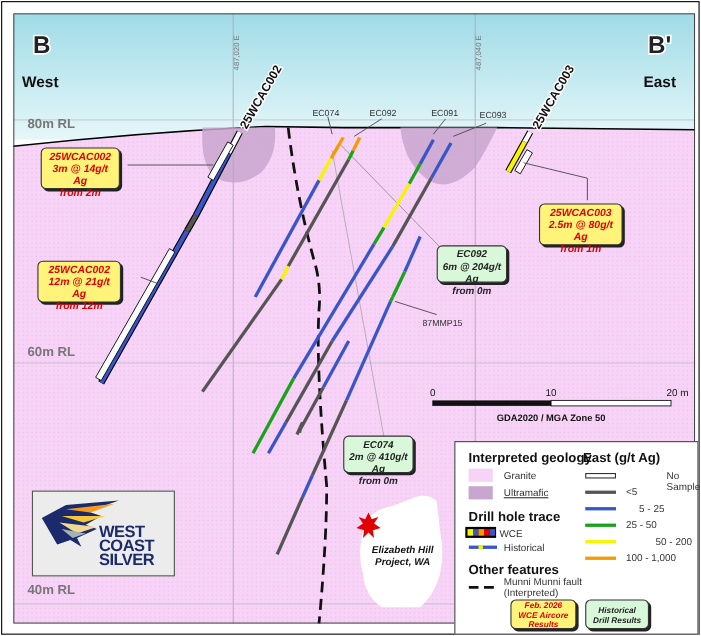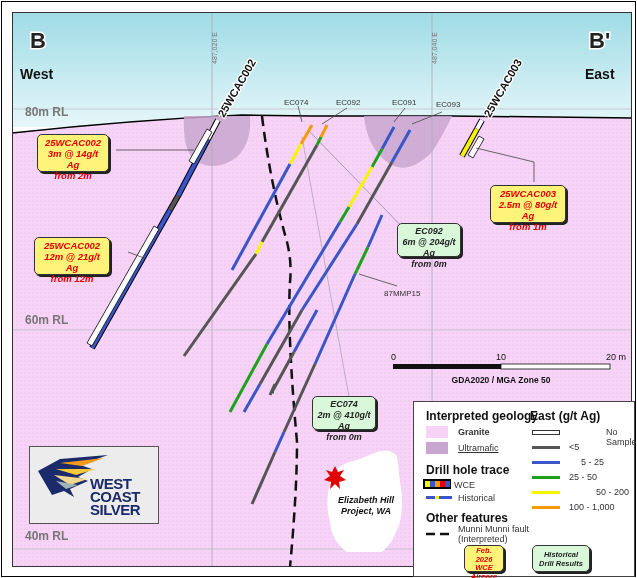--- a/index.html
+++ b/index.html
@@ -207,21 +207,21 @@
         <div>WEST</div>
         <div>COAST</div>
         <div>SILVER</div>
       </div>
     </div>
 
     
     <div class="legend">
       <div class="h" style="left:12px;top:7px;">Interpreted geology</div>
       <div style="position:absolute;left:12px;top:24px;width:22px;height:12px;background:#f7d3f7;"></div>
-      <div class="lbl" style="left:44px;top:25px;font-weight:bold;">Granite</div>
+      <div class="lbl" style="left:44px;top:25px;">Granite</div>
       <div style="position:absolute;left:12px;top:40px;width:22px;height:12px;background:#c9a6cf;"></div>
       <div class="lbl" style="left:44px;top:41px;text-decoration:underline;">Ultramafic</div>
 
       <div class="h" style="left:12px;top:61px;">Drill hole trace</div>
       <svg style="position:absolute;left:8px;top:76px;" width="30" height="12">
         <rect x="1" y="1" width="28" height="10" fill="#000"></rect>
         <rect x="3" y="3" width="5" height="6" fill="#f5f500"></rect>
         <rect x="8" y="3" width="5" height="6" fill="#3a55c8"></rect>
         <rect x="13" y="3" width="5" height="6" fill="#f59a00"></rect>
         <rect x="18" y="3" width="5" height="6" fill="#e00000"></rect>
@@ -250,21 +250,21 @@
       <div class="lbl" style="left:155px;top:40px;">&lt;5</div>
       <div style="position:absolute;left:118px;top:59px;width:28px;height:3px;background:#3a55c8;"></div>
       <div class="lbl" style="left:155px;top:55px;padding-left:12px;">5 - 25</div>
       <div style="position:absolute;left:118px;top:74px;width:28px;height:3px;background:#1aa31a;"></div>
       <div class="lbl" style="left:155px;top:70px;">25 - 50</div>
       <div style="position:absolute;left:118px;top:89px;width:28px;height:3px;background:#f5f500;"></div>
       <div class="lbl" style="left:155px;top:85px;padding-left:27px;">50 - 200</div>
       <div style="position:absolute;left:118px;top:104px;width:28px;height:3px;background:#f59a00;"></div>
       <div class="lbl" style="left:155px;top:100px;">100 - 1,000</div>
 
-      <div class="callout wce" style="left:50px;top:143px;width:40px;height:27px;font-size:7.5px;line-height:8.5px;padding:1px 2px;">
+      <div class="callout wce" style="left:50px;top:143px;width:60px;height:27px;font-size:7.5px;line-height:8.5px;padding:1px 2px;">
         <div>Feb. 2026</div>
         <div>WCE Aircore</div>
         <div>Results</div>
       </div>
       <div class="callout hist" style="left:118px;top:143px;width:58px;height:27px;font-size:7.5px;line-height:9px;padding:4px 2px;">
         <div>Historical</div>
         <div>Drill Results</div>
       </div>
     </div>
   </div>

